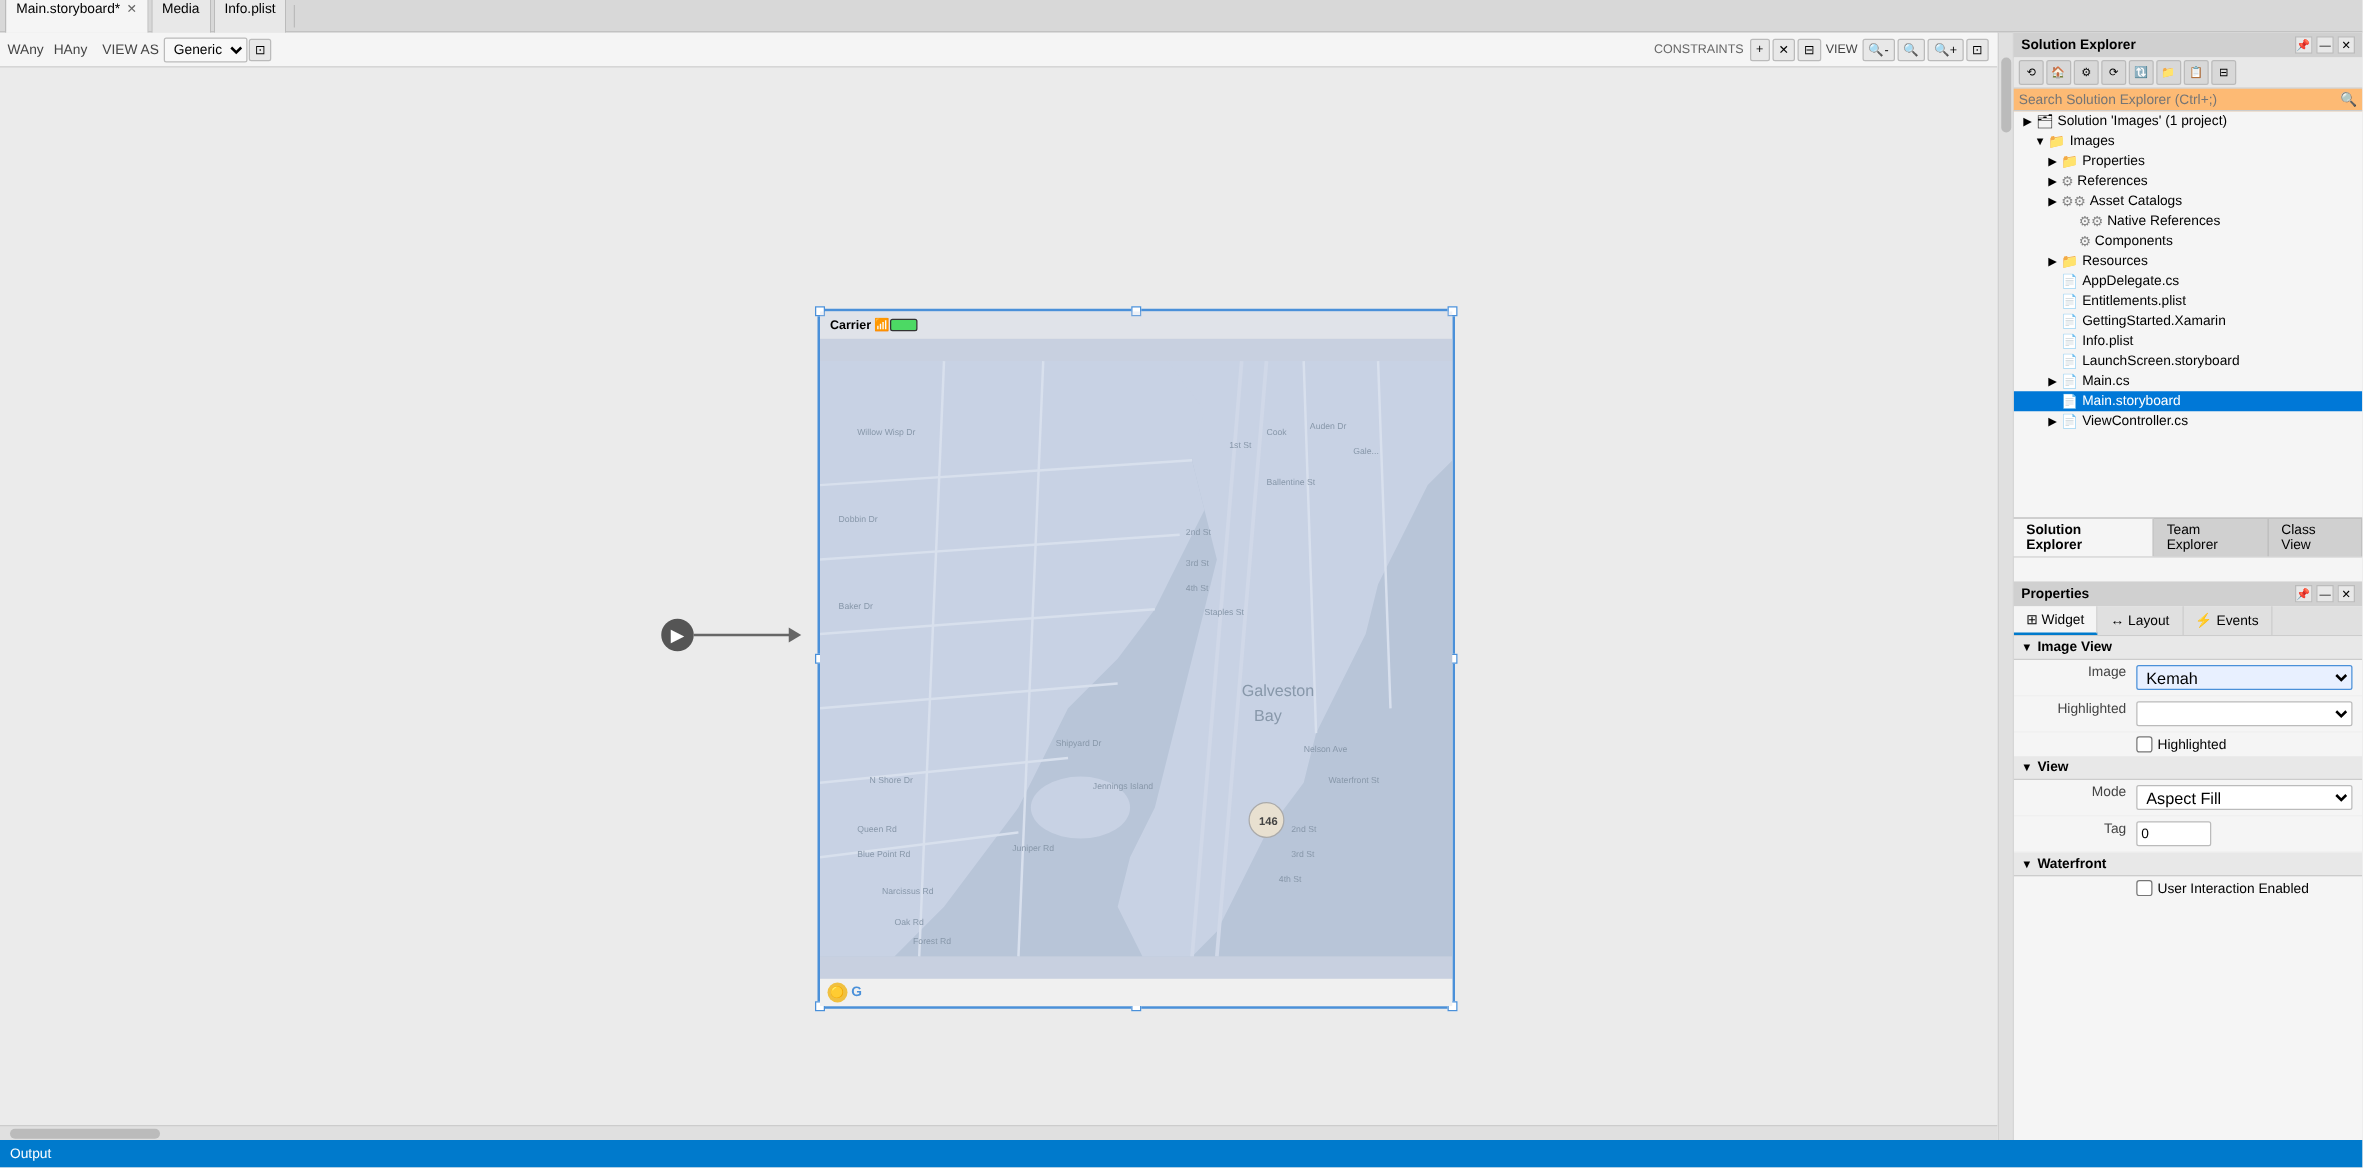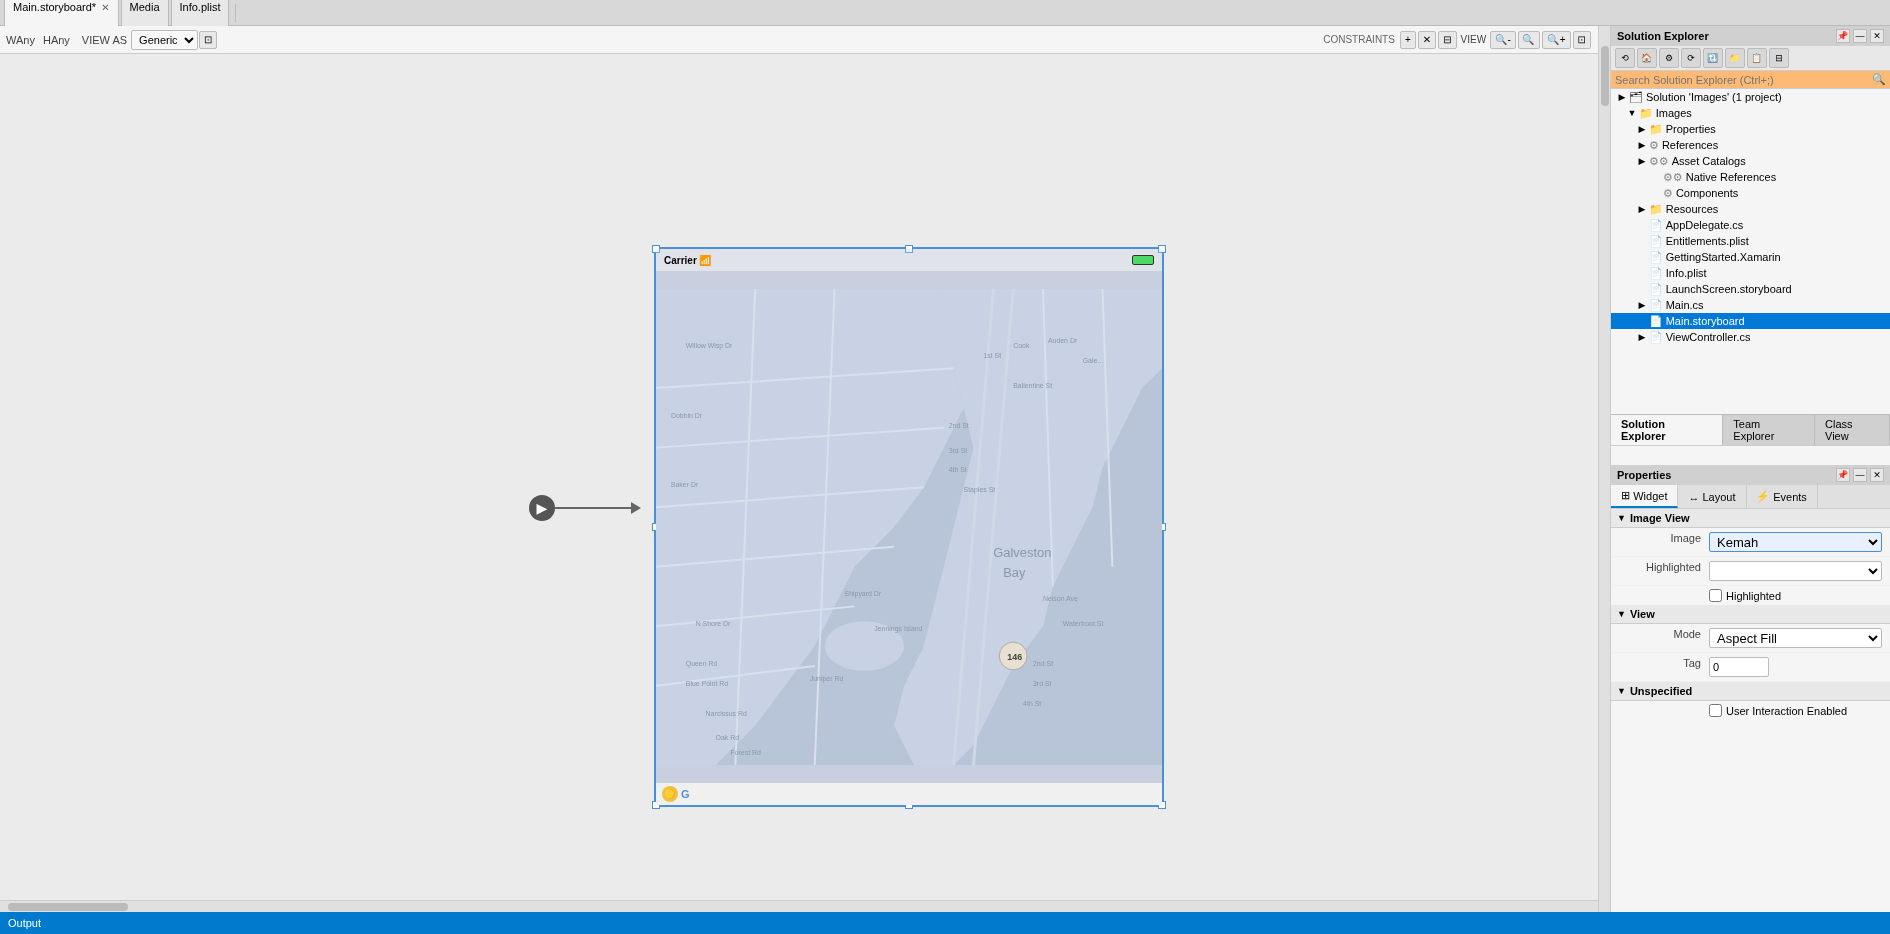--- a/index.html
+++ b/index.html
@@ -80,21 +80,21 @@
       border: 2px solid #4a90d9; background: transparent;
     }
 
     
     .iphone-screen {
       width: 100%; height: 100%; position: relative; overflow: hidden;
     }
 
     
     .status-bar {
-      display: flex; align-items: center; justify-content: space-between;
+      display: flex; align-items: center; 
       padding: 2px 8px; background: rgba(200, 210, 230, 0.3); height: 22px; font-size: 10px;
     }
     .carrier-text { font-weight: 600; font-size: 10px; }
     .wifi-icon { font-size: 10px; margin-left: 3px; }
     .battery { background: #4cd964; height: 10px; width: 22px; border: 1px solid #333; border-radius: 2px; position: relative; }
 
     
     .map-container {
       width: 100%; height: calc(100% - 22px - 22px); background: #c8d0e0; position: relative; overflow: hidden;
     }
@@ -603,21 +603,21 @@
 
           <div class="prop-row">
             <span class="prop-label">Tag</span>
             <div class="prop-value" style="display:flex;align-items:center;">
               <input type="number" class="prop-input" value="0" style="">
             </div>
           </div>
 
           <div class="prop-section-header">
             <span class="prop-section-arrow">▼</span>
-            <span>Unspecified</span>
+            <span>Waterfront</span>
           </div>
 
           <div class="prop-checkbox-row">
             <span style="width:90px;"></span>
             <input type="checkbox" style="">
             <span>User Interaction Enabled</span>
           </div>
 
         </div>
       </div>

